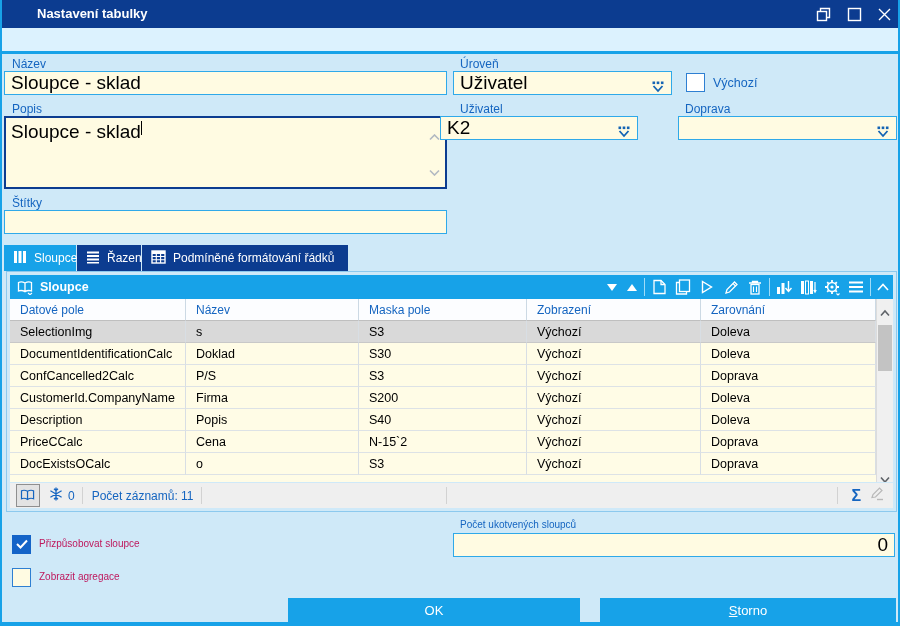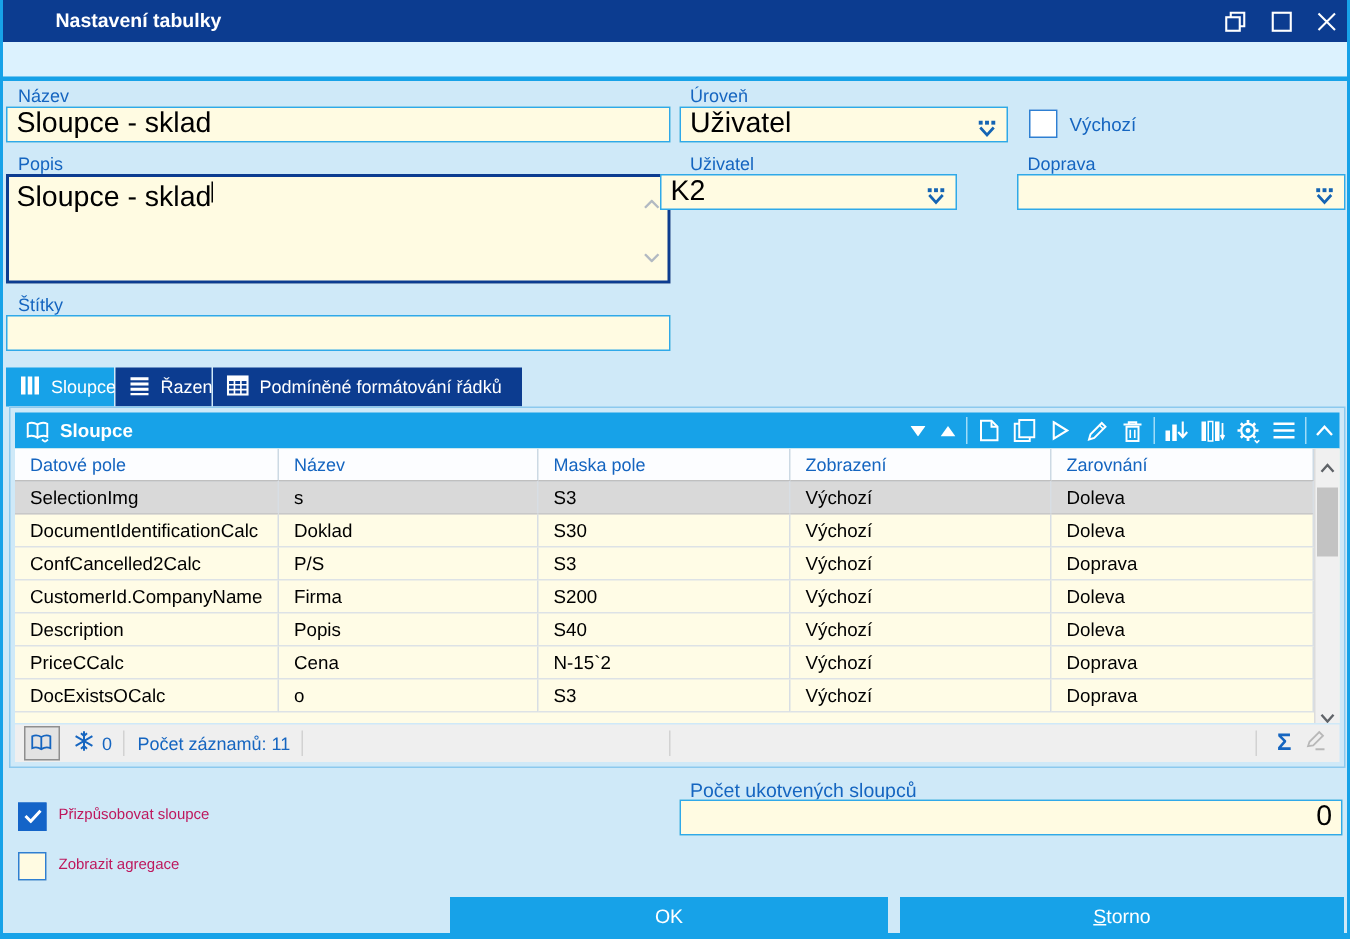--- a/index.html
+++ b/index.html
@@ -392,21 +392,21 @@
   <div class="checkbox checked" style="left:10px;top:535px;">
     <svg width="12" height="10" viewBox="0 0 12 10">
         <path d="M1 5 L4.5 8.5 L11 1.5" fill="none" stroke="#fff" stroke-width="2"></path>
       </svg>
   </div>
   <div class="opt-label" style="left:37px;top:538px;">Přizpůsobovat sloupce</div>
 
   <div class="checkbox cream" style="left:10px;top:568px;"></div>
   <div class="opt-label" style="left:37px;top:571px;">Zobrazit agregace</div>
 
-  <div class="lbl" style="left:458px;top:519px;font-size:13px;">Počet ukotvených sloupců</div>
+  <div class="lbl" style="left:458px;top:519px;font-size:10px;">Počet ukotvených sloupců</div>
   <div class="field" style="left:451px;top:533px;width:442px;height:24px;justify-content:flex-end;">
     <span>0</span>
   </div>
 
-  <div class="btn" style="left:298px;width:292px;">OK</div>
+  <div class="btn" style="left:286px;width:292px;">OK</div>
   <div class="btn" style="left:598px;width:296px;"><u>S</u>torno</div>
 
 </div>
 
 </body></html>

